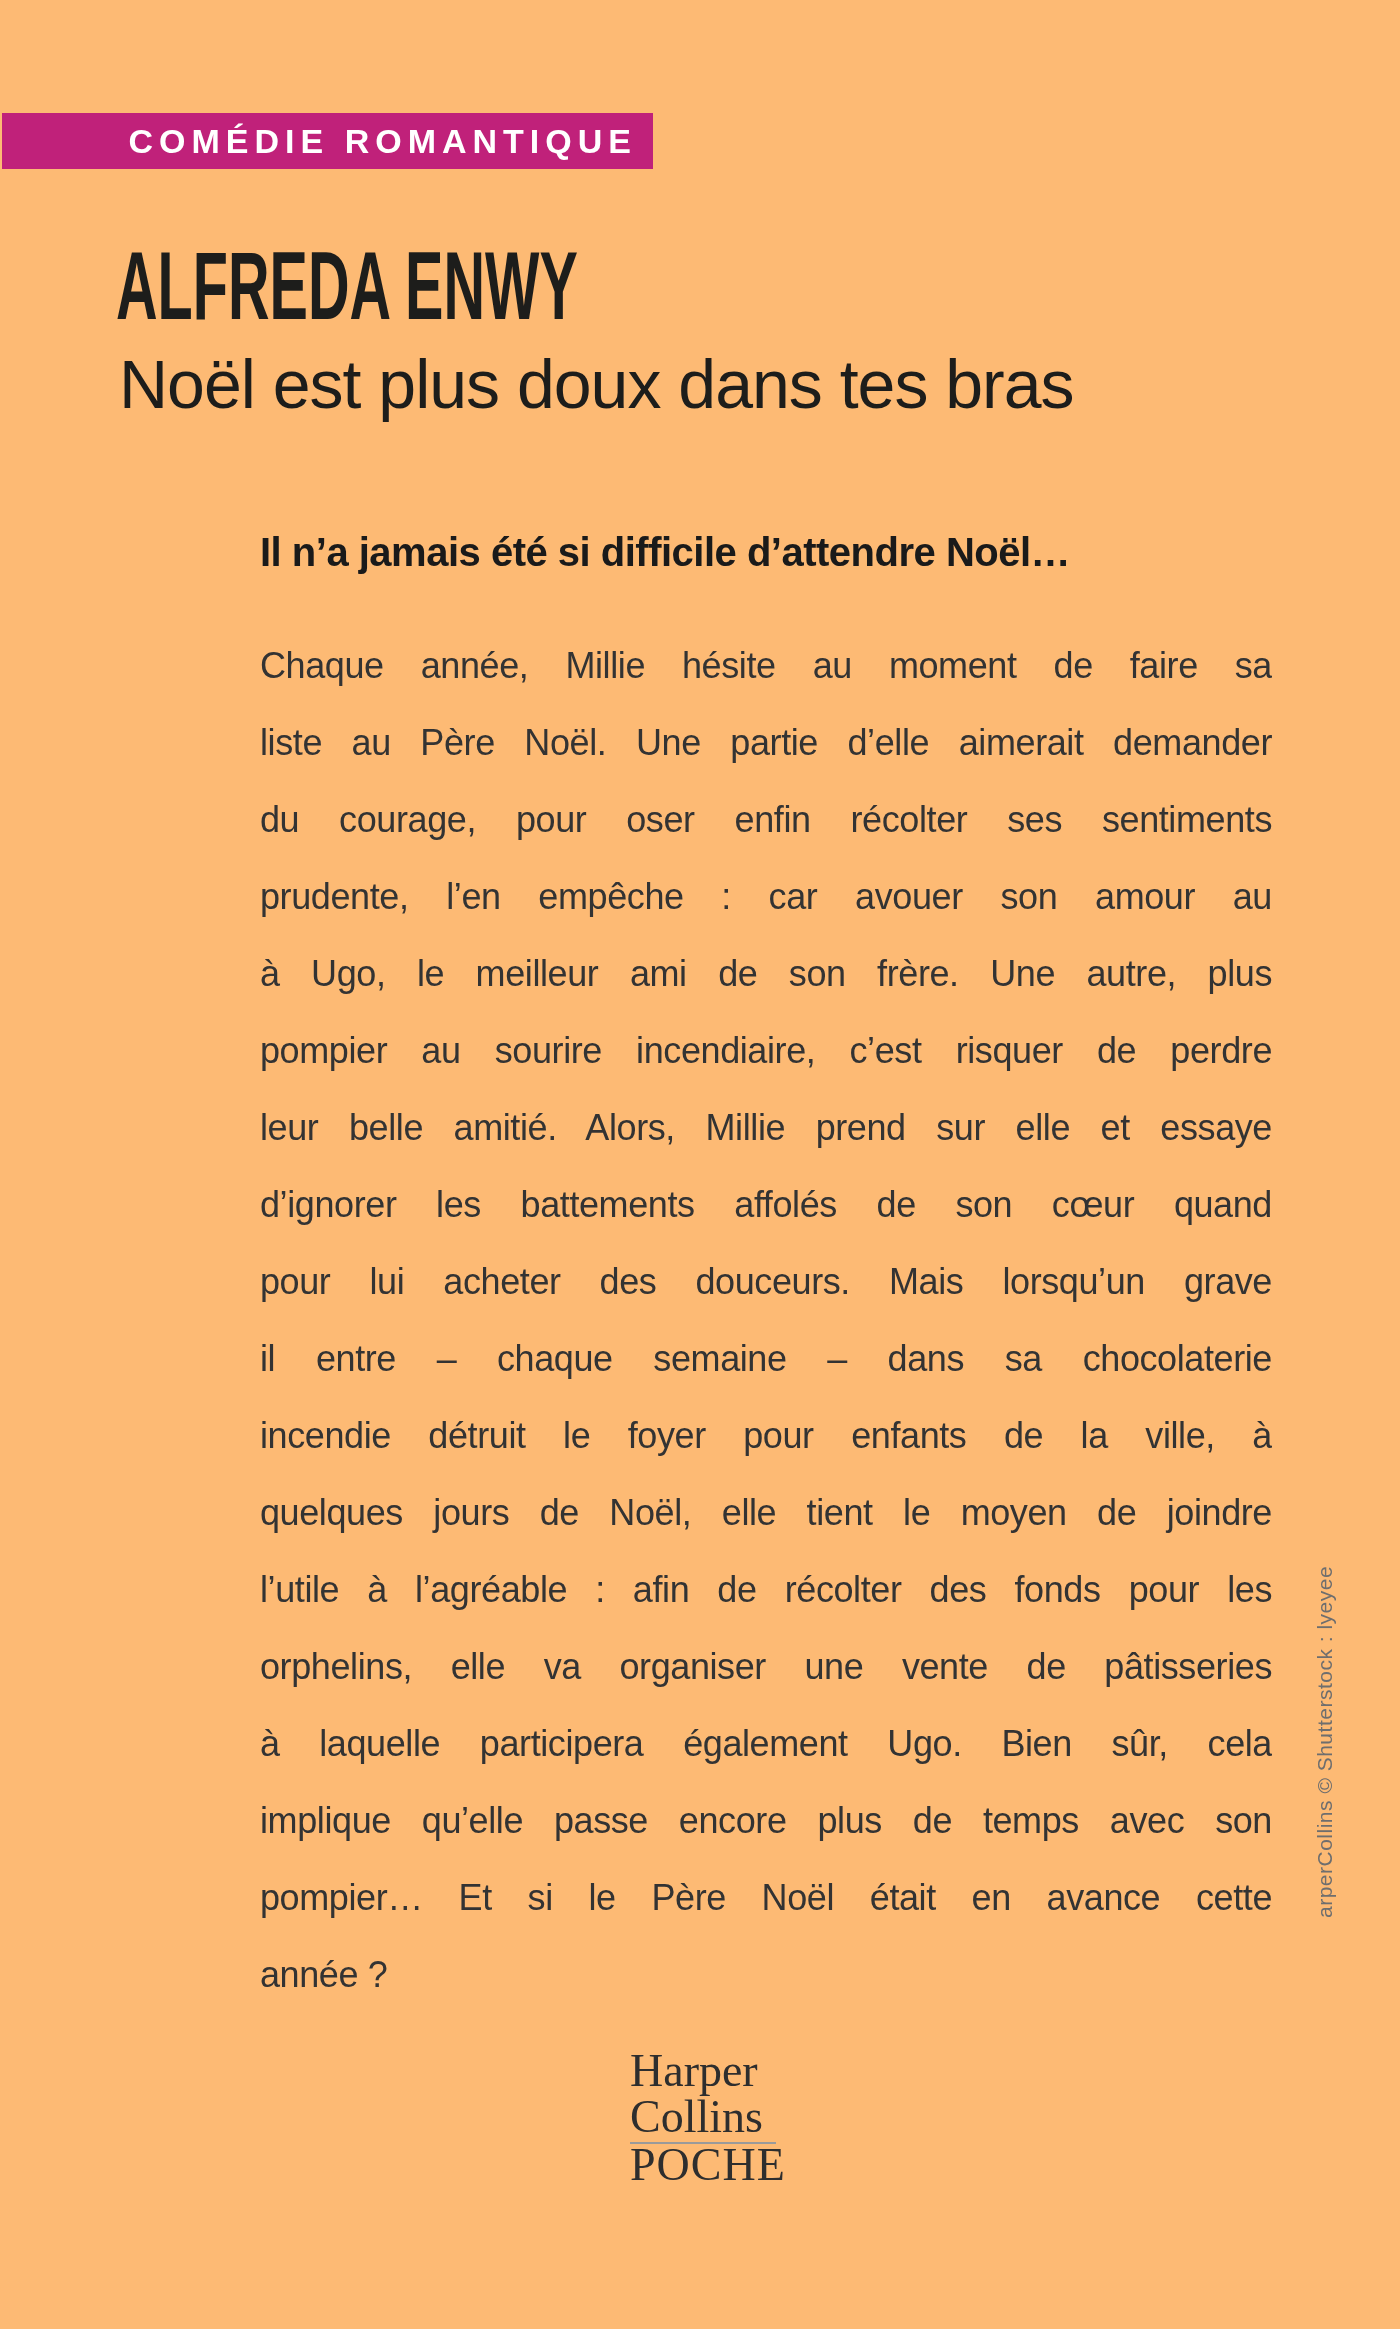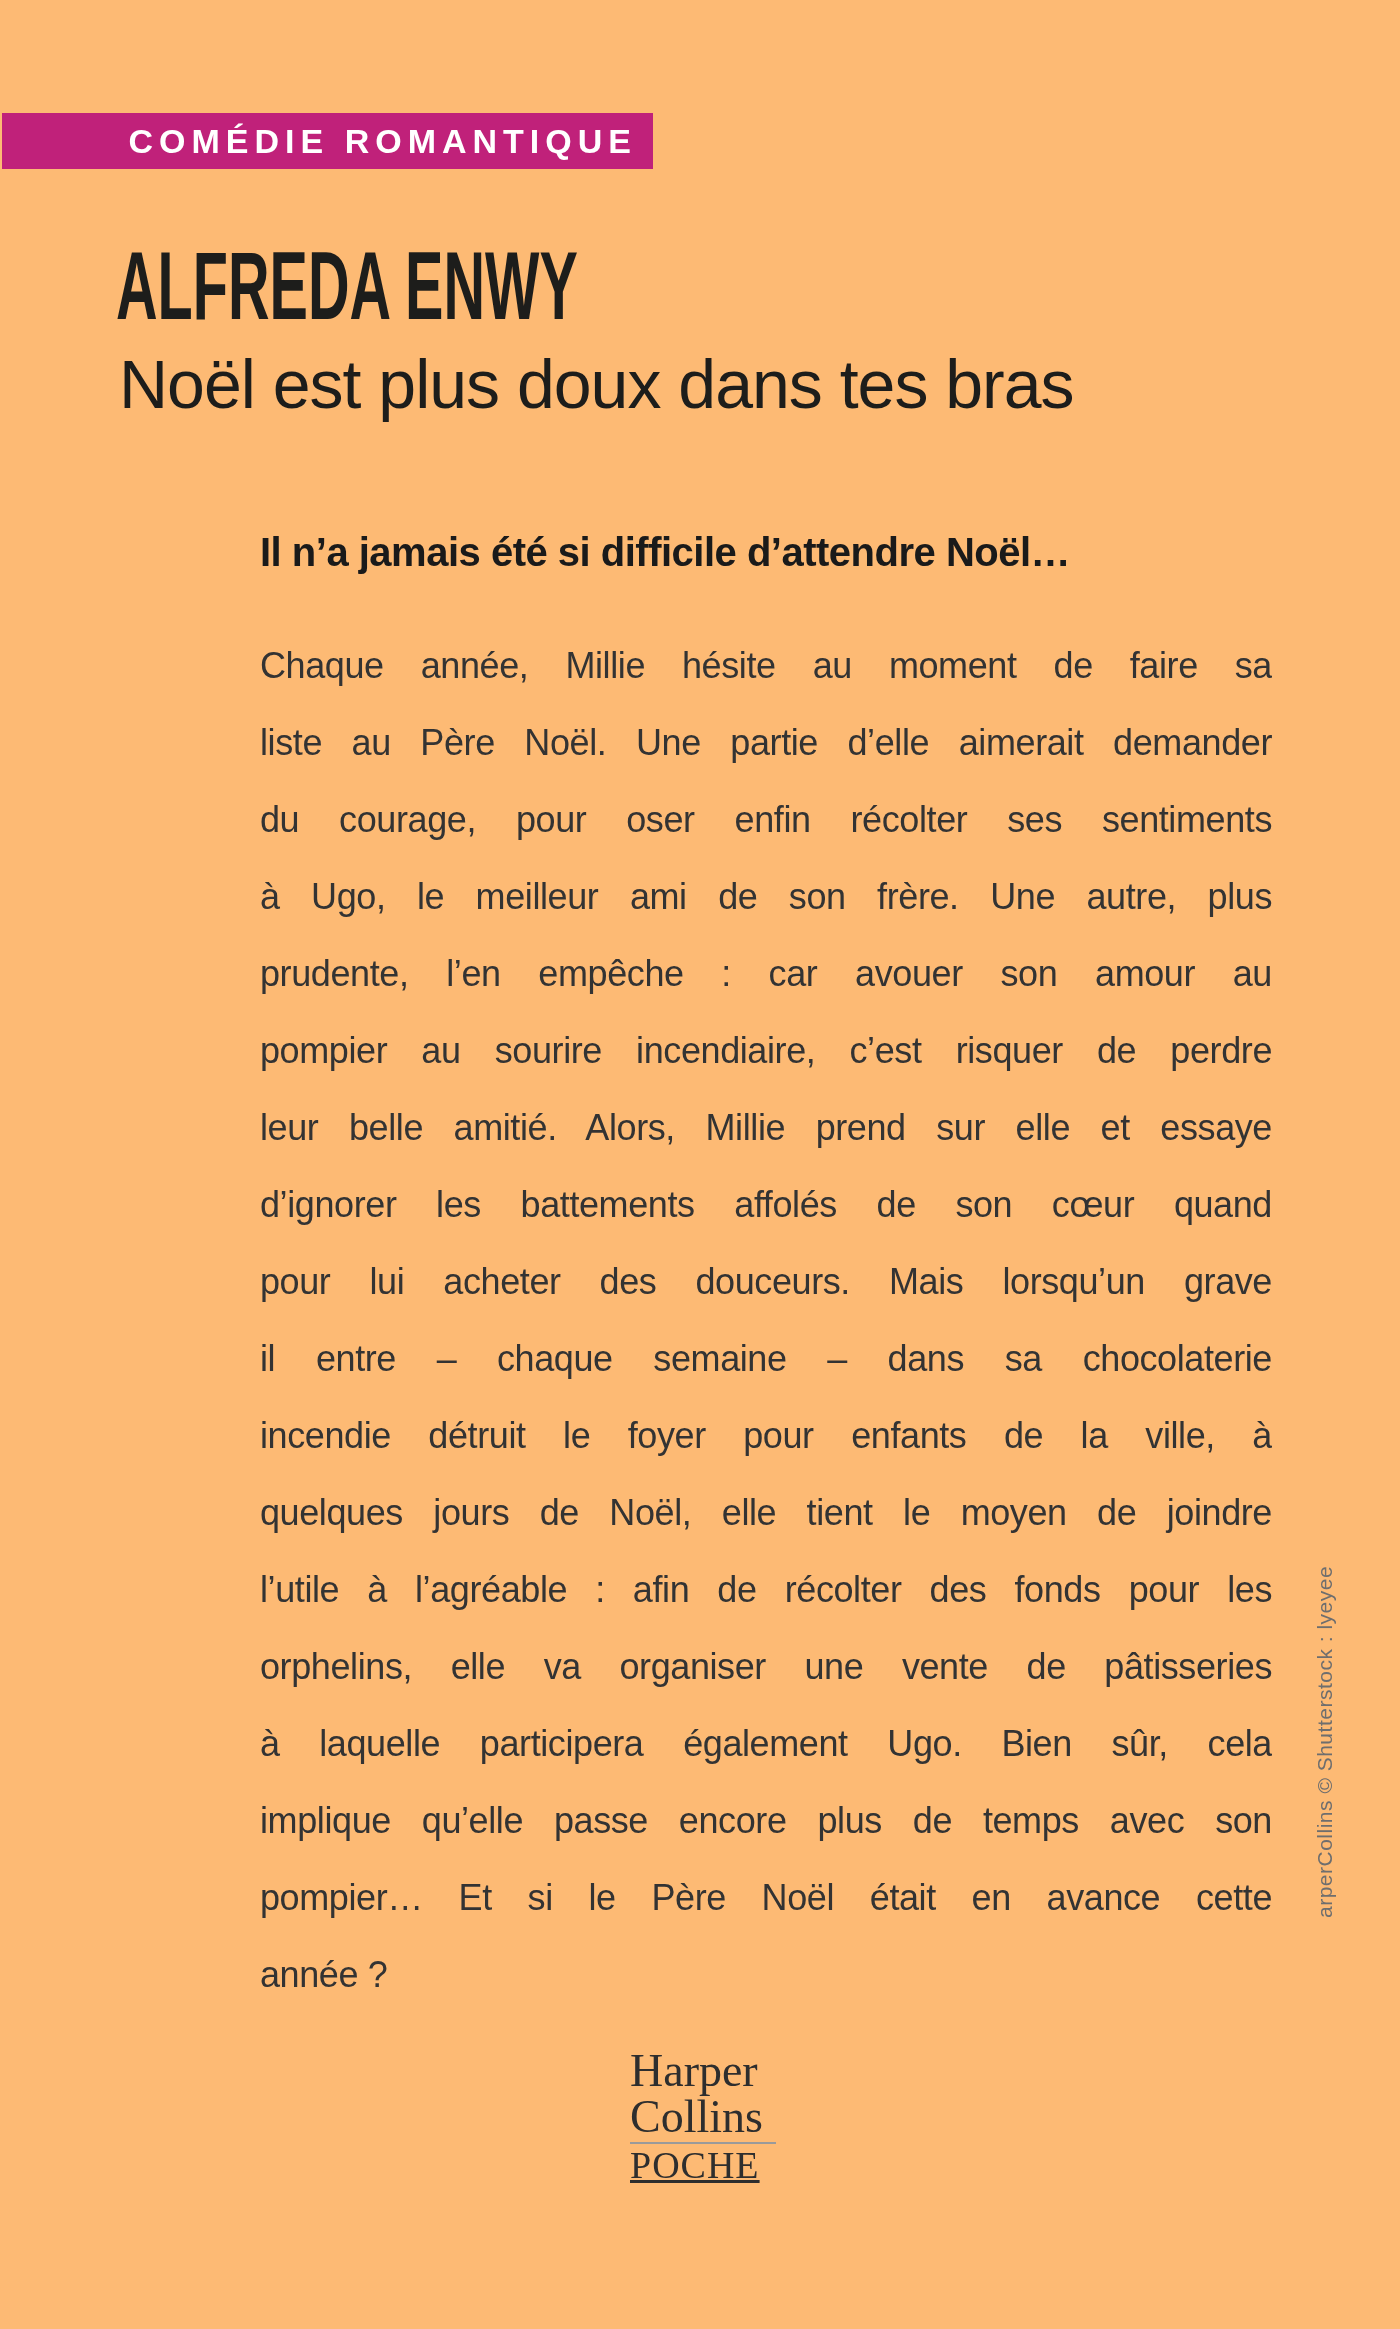--- a/index.html
+++ b/index.html
@@ -106,24 +106,23 @@
     line-height:46px;
     letter-spacing:0px;
   }
   .logo-rule{
     border-top:2px solid #9a9a9a;
     margin:2px 0 1px 0;
     width:146px;
     height:0;
   }
   .logo-imprint{
-    font-size:38px;
+    font-size:46px;
     line-height:40px;
     letter-spacing:1px;
-    text-decoration:underline;
   }
 </style>
 </head>
 <body>
 
 <div class="page">
 
   <div class="banner">
     <span class="banner-label">COMÉDIE ROMANTIQUE</span>
   </div>
@@ -131,22 +130,22 @@
   <h1 class="author">ALFREDA ENWY</h1>
 
   <h2 class="book-title">Noël est plus doux dans tes bras</h2>
 
   <div class="tagline">Il n’a jamais été si difficile d’attendre Noël…</div>
 
   <div class="synopsis">
     <div class="syn-line">Chaque année, Millie hésite au moment de faire sa</div>
     <div class="syn-line">liste au Père Noël. Une partie d’elle aimerait demander</div>
     <div class="syn-line">du courage, pour oser enfin récolter ses sentiments</div>
+    <div class="syn-line">prudente, l’en empêche : car avouer son amour au</div>
     <div class="syn-line">à Ugo, le meilleur ami de son frère. Une autre, plus</div>
-    <div class="syn-line">prudente, l’en empêche : car avouer son amour au</div>
     <div class="syn-line">pompier au sourire incendiaire, c’est risquer de perdre</div>
     <div class="syn-line">leur belle amitié. Alors, Millie prend sur elle et essaye</div>
     <div class="syn-line">d’ignorer les battements affolés de son cœur quand</div>
     <div class="syn-line">pour lui acheter des douceurs. Mais lorsqu’un grave</div>
     <div class="syn-line">il entre – chaque semaine – dans sa chocolaterie</div>
     <div class="syn-line">incendie détruit le foyer pour enfants de la ville, à</div>
     <div class="syn-line">quelques jours de Noël, elle tient le moyen de joindre</div>
     <div class="syn-line">l’utile à l’agréable : afin de récolter des fonds pour les</div>
     <div class="syn-line">orphelins, elle va organiser une vente de pâtisseries</div>
     <div class="syn-line">à laquelle participera également Ugo. Bien sûr, cela</div>

